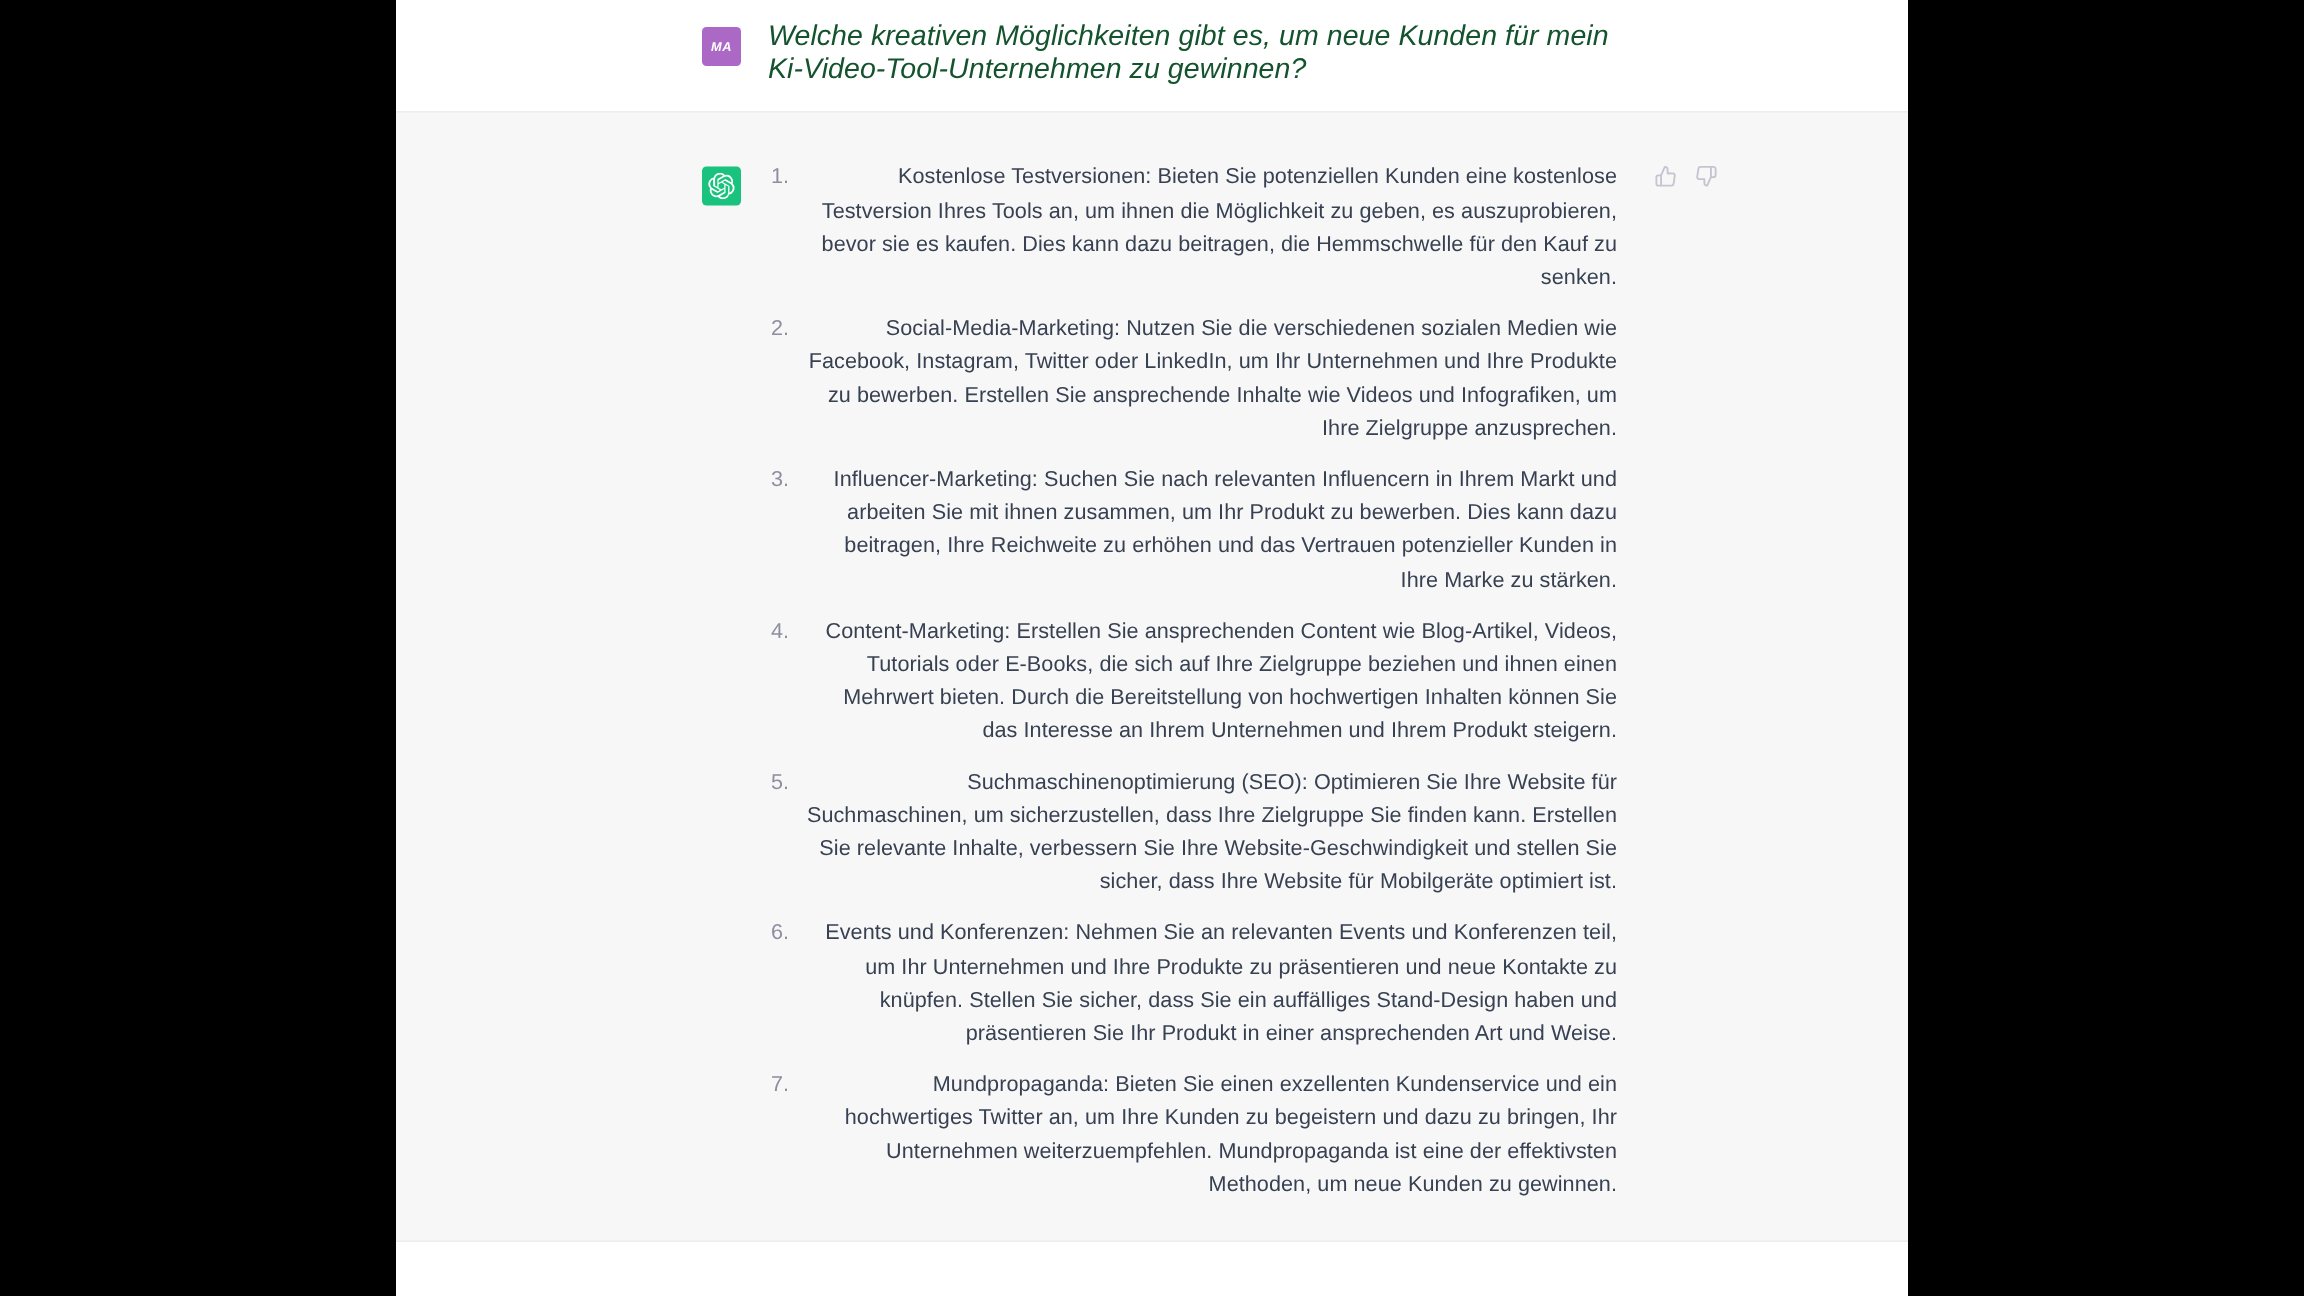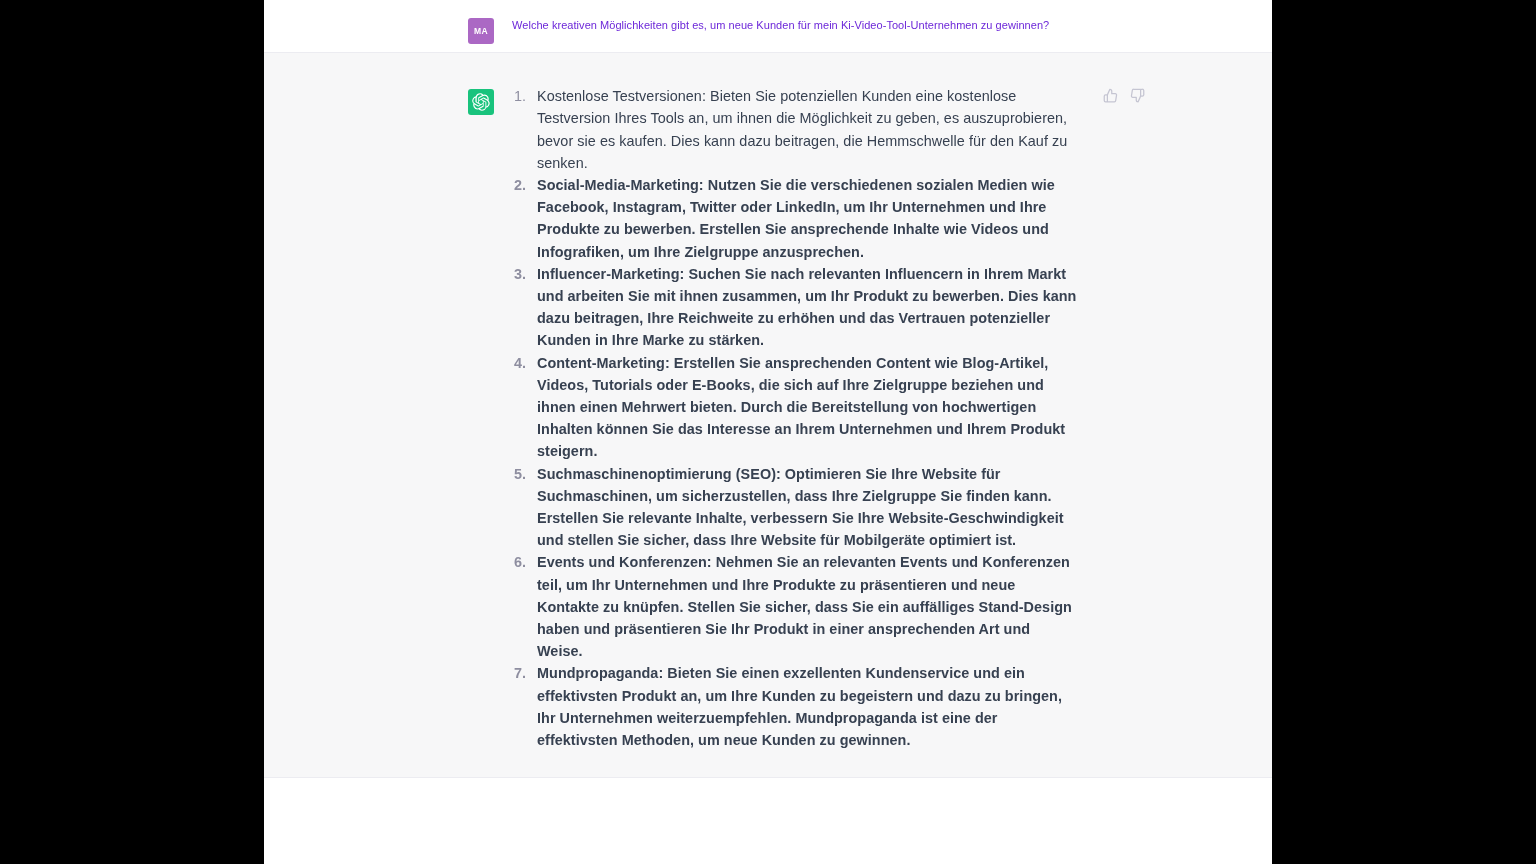--- a/index.html
+++ b/index.html
@@ -19,20 +19,21 @@
     overflow: hidden;
   }
 
   .msg-row {
     width: 100%;
     display: block;
   }
   .msg-row.user {
     background: #ffffff;
     padding: 14px 0 16px 0;
+    font-style: italic;
   }
   .msg-row.assistant {
     background: #f7f7f8;
     border-top: 1px solid #ececf1;
     border-bottom: 1px solid #ececf1;
     padding: 14px 0 26px 0;
   }
 
   .msg-inner {
     position: relative;
@@ -74,38 +75,39 @@
     line-height: 22.2px;
     letter-spacing: 0.05px;
     -webkit-font-smoothing: antialiased;
   }
 
   .msg-body p {
     margin: 0 0 0 0;
   }
 
   .user-text {
-    color: #6d28d9;
-    font-size: 11px;
+    color: #14532d;
+    font-size: 19px;
     line-height: 22.2px;
   }
 
   ol.idea-list {
     margin: 18px 0 0 0;
     padding: 0;
     list-style: none;
     counter-reset: ideanum;
   }
   ol.idea-list > li {
     position: relative;
     padding-left: 25px;
     margin: 0 0 0 0;
     counter-increment: ideanum;
-  }
-  ol.idea-list > li + li { margin-top: 0px; font-weight: bold; }
+    text-align: right;
+  }
+  ol.idea-list > li + li { margin-top: 12px; }
   ol.idea-list > li::before {
     content: counter(ideanum) ".";
     position: absolute;
     left: 2px;
     top: 0;
     color: #8e8ea0;
     font-size: 14.4px;
     line-height: 22.2px;
   }
 
@@ -185,21 +187,21 @@
           <li>
             <span>Content-Marketing: Erstellen Sie ansprechenden Content wie Blog-Artikel, Videos, Tutorials oder E-Books, die sich auf Ihre Zielgruppe beziehen und ihnen einen Mehrwert bieten. Durch die Bereitstellung von hochwertigen Inhalten können Sie das Interesse an Ihrem Unternehmen und Ihrem Produkt steigern.</span>
           </li>
           <li>
             <span>Suchmaschinenoptimierung (SEO): Optimieren Sie Ihre Website für Suchmaschinen, um sicherzustellen, dass Ihre Zielgruppe Sie finden kann. Erstellen Sie relevante Inhalte, verbessern Sie Ihre Website-Geschwindigkeit und stellen Sie sicher, dass Ihre Website für Mobilgeräte optimiert ist.</span>
           </li>
           <li>
             <span>Events und Konferenzen: Nehmen Sie an relevanten Events und Konferenzen teil, um Ihr Unternehmen und Ihre Produkte zu präsentieren und neue Kontakte zu knüpfen. Stellen Sie sicher, dass Sie ein auffälliges Stand-Design haben und präsentieren Sie Ihr Produkt in einer ansprechenden Art und Weise.</span>
           </li>
           <li>
-            <span>Mundpropaganda: Bieten Sie einen exzellenten Kundenservice und ein effektivsten Produkt an, um Ihre Kunden zu begeistern und dazu zu bringen, Ihr Unternehmen weiterzuempfehlen. Mundpropaganda ist eine der effektivsten Methoden, um neue Kunden zu gewinnen.</span>
+            <span>Mundpropaganda: Bieten Sie einen exzellenten Kundenservice und ein hochwertiges Twitter an, um Ihre Kunden zu begeistern und dazu zu bringen, Ihr Unternehmen weiterzuempfehlen. Mundpropaganda ist eine der effektivsten Methoden, um neue Kunden zu gewinnen.</span>
           </li>
         </ol>
 
 
       </div>
     </div>
   </div>
 
 </div>
 

